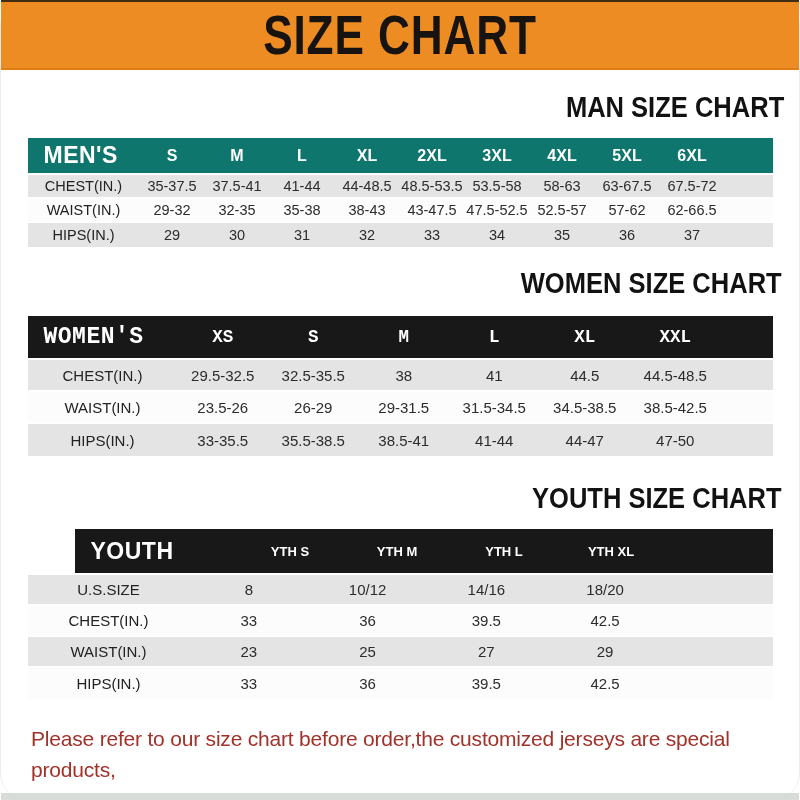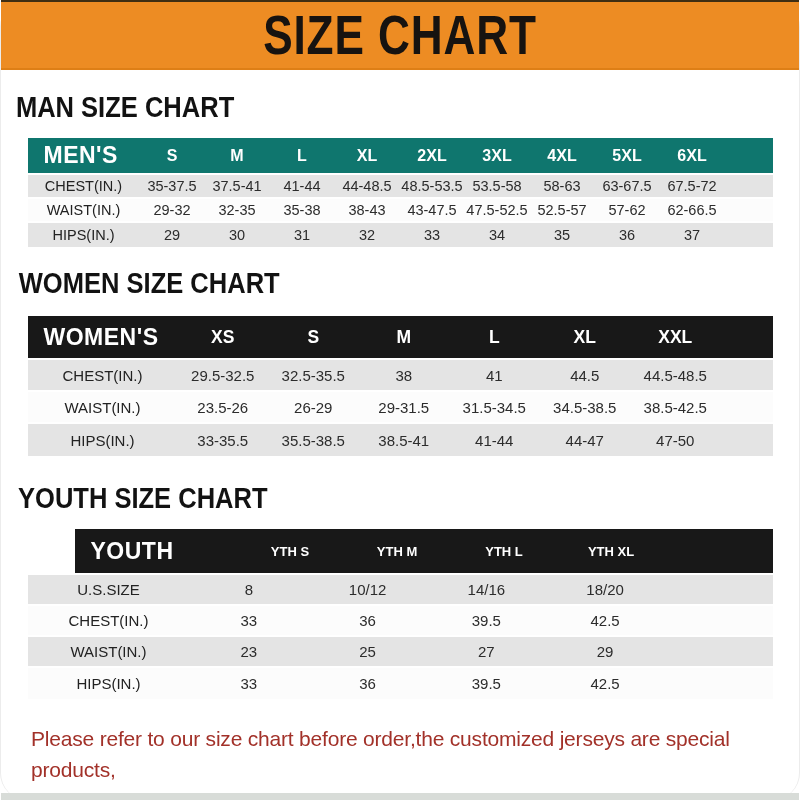--- a/index.html
+++ b/index.html
@@ -25,21 +25,21 @@
   .banner h1 {
     display: inline-block;
     font-size: 52px;
     font-weight: 800;
     letter-spacing: 1px;
     transform: scaleX(0.85) scaleY(1.05);
     line-height: 1;
   }
 
   
-  .section-heading { text-align: left; line-height: 32px; }
+  .section-heading { text-align: right; line-height: 32px; }
   .section-heading > span {
     display: inline-block;
     font-size: 29px;
     font-weight: 800;
     letter-spacing: 0px;
     color: #121212;
     transform: scaleX(0.88) scaleY(1.04);
   }
   .sec-men  .section-heading { margin-top: 21px; }
   .sec-women .section-heading { margin-top: 20px; }
@@ -168,21 +168,21 @@
             <div class="vcell">35</div>
             <div class="vcell">36</div>
             <div class="vcell">37</div>
             <div class="spacer"></div>
           </div>
         </div>
       </section>
       <section class="sec-women">
         <h2 class="section-heading"><span>WOMEN SIZE CHART</span></h2>
         <div class="size-table">
-          <div class="thead" style="background: rgb(24, 24, 24);">
+          <div class="thead" style="background: rgb(24, 24, 24); font-family: Liberation Mono, monospace;">
             <div class="corner">WOMEN'S</div>
             <div class="hcell">XS</div>
             <div class="hcell">S</div>
             <div class="hcell">M</div>
             <div class="hcell">L</div>
             <div class="hcell">XL</div>
             <div class="hcell">XXL</div>
             <div class="spacer"></div>
           </div>
           <div class="trow" style="background: rgb(228, 228, 228);">

